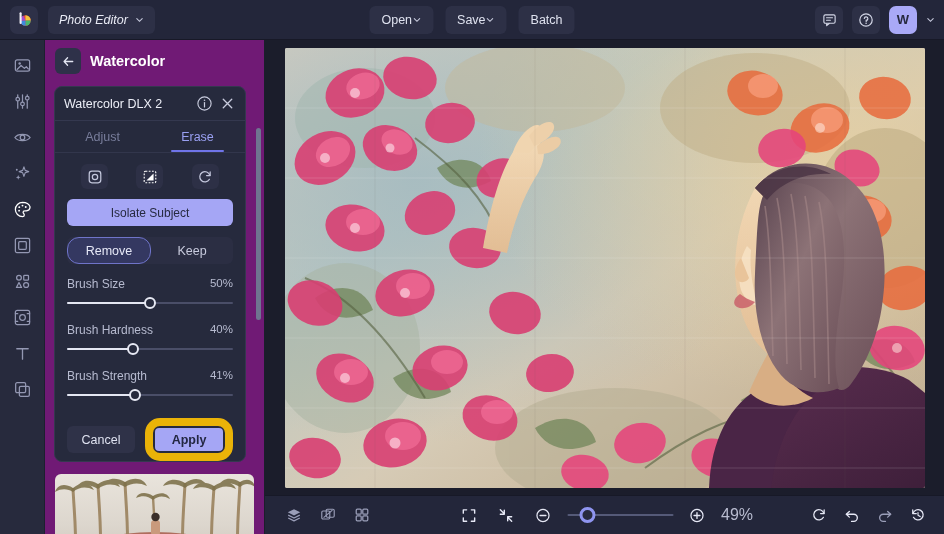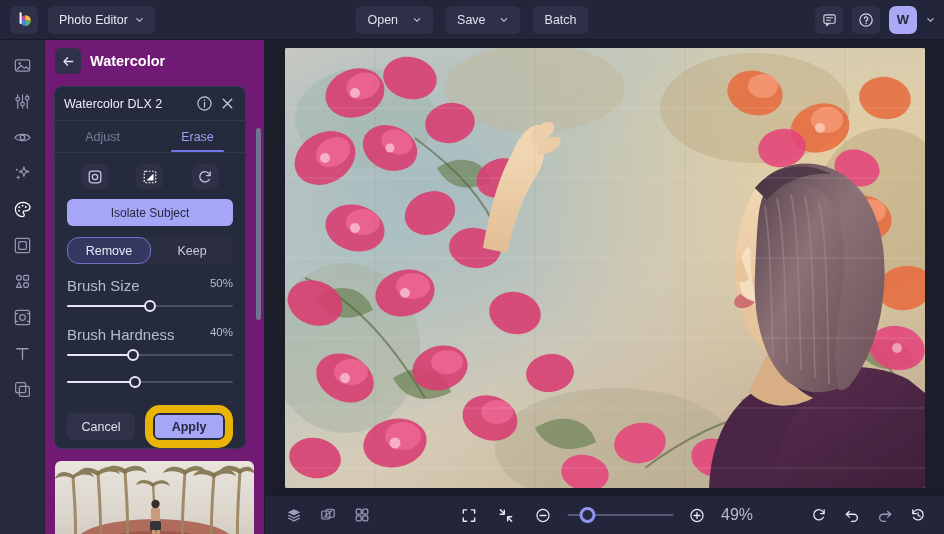--- a/index.html
+++ b/index.html
@@ -19,30 +19,30 @@
     display: flex; align-items: center;
     border-bottom: 1px solid #171927;
   }
   .logo-tile {
     width: 28px; height: 28px; margin-left: 10px; border-radius: 7px;
     background: #2e3148; display: flex; align-items: center; justify-content: center;
   }
   .brand-btn {
     margin-left: 10px; height: 28px; padding: 0 11px; border-radius: 6px;
     background: #2d3046; color: #e8eaf4; font-size: 12.5px;
-    display: flex; align-items: center; gap: 7px; cursor: pointer;
+    display: flex; align-items: center; gap: 7px; cursor: pointer; font-style: italic;
   }
   .center-group {
     position: absolute; left: 50%; transform: translateX(-50%);
     display: flex; align-items: center; gap: 12px;
   }
   .tb-btn {
     height: 28px; padding: 0 12px; border-radius: 6px; background: #2d3046;
     color: #dfe2ef; font-size: 12.5px; display: flex; align-items: center;
-    gap: 14px; cursor: pointer;
+    gap: 0; cursor: pointer;
   }
   .right-group {
     position: absolute; right: 9px; display: flex; align-items: center; gap: 9px;
   }
   .icon-tile {
     width: 28px; height: 28px; border-radius: 6px; background: #2d3046;
     display: flex; align-items: center; justify-content: center; cursor: pointer;
   }
   .avatar {
     width: 28px; height: 28px; border-radius: 7px; background: #a9a9f7;
@@ -126,21 +126,21 @@
     flex: 1; display: flex; align-items: center; justify-content: center;
     font-size: 12.5px; color: #c8cbdd; cursor: pointer;
   }
   .seg-item.active {
     background: #343861; color: #e6e8f7;
     border: 1px solid #6f74c9; border-radius: 12px;
   }
 
   .slider-block { margin: 13px 12px 0 12px; }
   .slider-label-row { display: flex; justify-content: space-between; }
-  .slider-label { color: #b7bbd0; font-size: 15px; }
+  .slider-label { color: #b7bbd0; font-size: 12px; }
   .slider-value { color: #b7bbd0; font-size: 11.5px; }
   .track {
     position: relative; height: 14px; margin-top: 5px;
   }
   .track-bg {
     position: absolute; top: 6px; left: 0; right: 0; height: 2px;
     background: #4a4e68; border-radius: 2px;
   }
   .track-fill {
     position: absolute; top: 6px; left: 0; height: 2px;
@@ -432,20 +432,24 @@
           <span class="slider-value">40%</span>
         </div>
         <div class="track">
           <div class="track-bg"></div>
           <div class="track-fill" style="width:40%"></div>
           <div class="knob" style="left:40%"></div>
         </div>
       </div>
 
       <div class="slider-block">
+        <div class="slider-label-row">
+          <span class="slider-label">Brush Strength</span>
+          <span class="slider-value">41%</span>
+        </div>
         <div class="track">
           <div class="track-bg"></div>
           <div class="track-fill" style="width:41%"></div>
           <div class="knob" style="left:41%"></div>
         </div>
       </div>
 
       <div class="action-row">
         <div class="cancel-btn">Cancel</div>
         <div class="apply-wrap">

